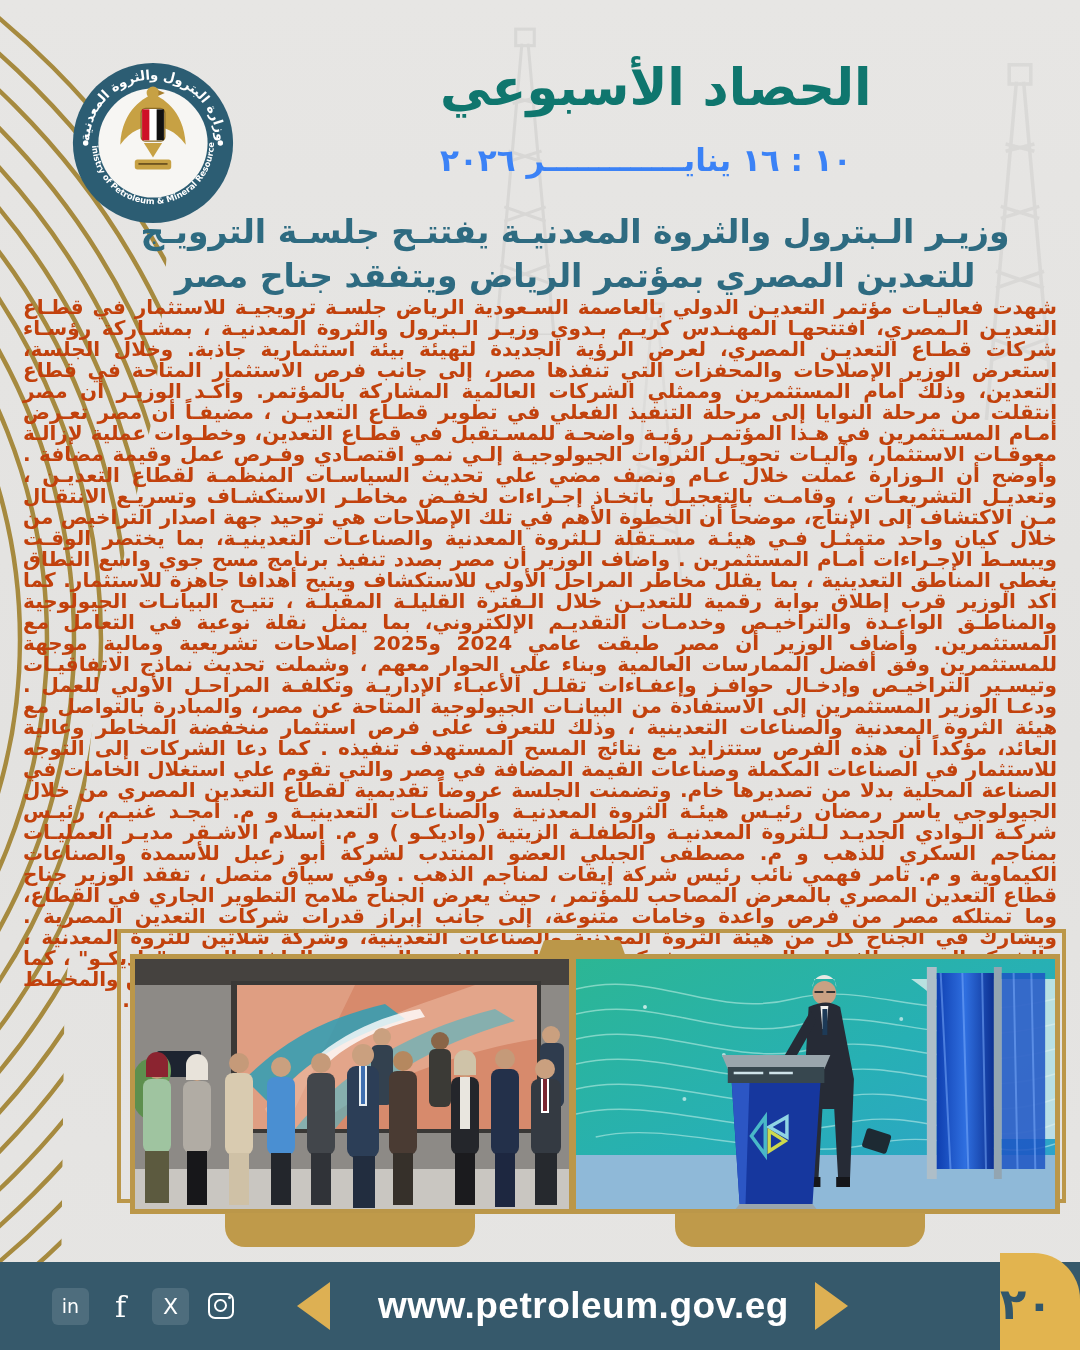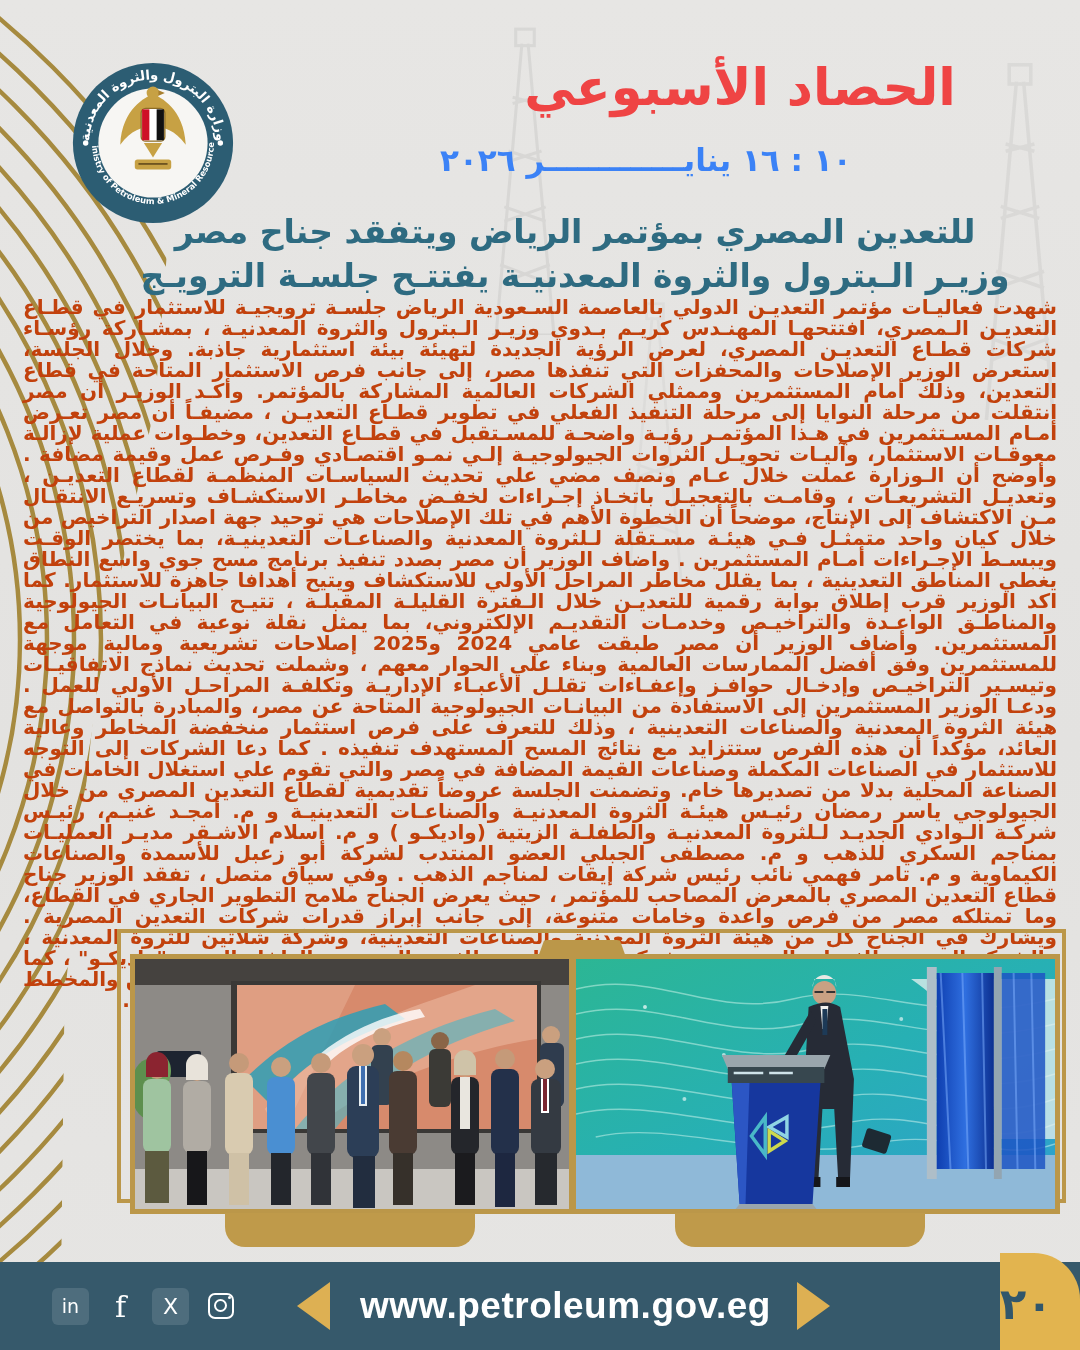--- a/index.html
+++ b/index.html
@@ -8,22 +8,22 @@
        font-family:"DejaVu Sans",sans-serif;}
   .abs{position:absolute;}
   
   #gold-arcs{left:0;top:0;width:430px;height:1350px;
     clip-path:polygon(0 0,40% 14%,36% 30%,22% 52%,15% 74%,14% 100%,0 100%);}
   
   .derrick{opacity:.13;}
   
   #logo{left:62px;top:52px;width:182px;height:182px;}
   
-  #page-title{right:40px;top:58px;width:600px;text-align:center;direction:rtl;
-    font-size:51px;font-weight:bold;color:#ef4444;letter-spacing:0;}
+  #page-title{right:40px;top:58px;width:600px;text-align:left;direction:rtl;
+    font-size:51px;font-weight:bold;color:#0f766e;letter-spacing:0;}
   #issue-date{right:40px;top:142px;width:600px;text-align:left;direction:rtl;
     font-size:31px;font-weight:bold;color:#3b82f6;}
   
   #headline{left:110px;top:210px;width:930px;text-align:center;direction:rtl;
     color:#2e6b81;font-weight:bold;font-size:33px;line-height:44px;}
   
   #body-text{left:23px;top:297px;width:1034px;height:650px;direction:rtl;
     text-align:justify;text-align-last:center;color:#c2410c;font-weight:bold;
     font-size:20px;line-height:21px;}
   
@@ -53,21 +53,21 @@
   .ig-shape{width:22px;height:22px;border:2.5px solid #fff;border-radius:7px;position:relative;}
   .ig-shape::after{content:"";position:absolute;left:4px;top:4px;width:9px;height:9px;
     border:2.5px solid #fff;border-radius:50%;}
   .ig-shape::before{content:"";position:absolute;right:1px;top:1px;width:3px;height:3px;
     background:#fff;border-radius:50%;}
   .tri{width:0;height:0;}
   #tri-left{margin-left:58px;border-top:24px solid transparent;
     border-bottom:24px solid transparent;border-right:33px solid #ddb053;}
   #tri-right{margin-left:26px;border-top:24px solid transparent;
     border-bottom:24px solid transparent;border-left:33px solid #ddb053;}
-  #site-url{margin-left:30px;color:#fff;font-weight:bold;font-size:37px;
+  #site-url{margin-left:48px;color:#fff;font-weight:bold;font-size:37px;
     font-family:"Liberation Sans","DejaVu Sans",sans-serif;letter-spacing:.5px;}
   #page-badge{right:0;bottom:0;width:80px;height:97px;background:#e2b44f;
     border-top-right-radius:46px;display:flex;align-items:center;}
   #page-number{color:#31566b;font-size:43px;font-weight:bold;direction:rtl;padding-top:4px;}
 </style>
 </head>
 <body>
 
 <svg id="gold-arcs" class="abs" viewBox="0 0 430 1350">
   <g fill="none" stroke="#a68a3f" stroke-width="4.5">
@@ -138,22 +138,22 @@
     <path d="M90 100 L110 100 L100 116 Z" fill="#c7a144"></path>
     <rect x="80" y="118" width="40" height="11" rx="3" fill="#c7a144"></rect>
     <path d="M84 123 h32" stroke="#6e5420" stroke-width="2"></path>
   </g>
 </svg>
 
 <div id="page-title" class="abs">الحصاد الأسبوعي</div>
 <div id="issue-date" class="abs">١٠ : ١٦ ينايـــــــــــــر ٢٠٢٦</div>
 
 <div id="headline" class="abs">
+  <div>وزيـر الـبترول والثروة المعدنيـة يفتتـح جلسـة الترويـج</div>
   <div>للتعدين المصري بمؤتمر الرياض ويتفقد جناح مصر</div>
-  <div>وزيـر الـبترول والثروة المعدنيـة يفتتـح جلسـة الترويـج</div>
 </div>
 
 <div id="body-text" class="abs">شهدت فعاليـات مؤتمر التعديـن الدولي بالعاصمة السـعودية الرياض جلسـة ترويجيـة للاستثمار في قطـاع التعديـن الـمصري، افتتحهـا المهنـدس كريـم بـدوي وزيـر الـبترول والثروة المعدنيـة ، بمشـاركة رؤسـاء شركات قطـاع التعديـن المصري، لعرض الرؤية الجديدة لتهيئة بيئة استثمارية جاذبة. وخلال الجلسة، استعرض الوزير الإصلاحات والمحفزات التي تنفذها مصر، إلى جانب فرص الاستثمار المتاحة في قطاع التعدين، وذلك أمام المستثمرين وممثلي الشركات العالمية المشاركة بالمؤتمر. وأكـد الوزيـر أن مصر انتقلت من مرحلة النوايا إلى مرحلة التنفيذ الفعلي في تطوير قطـاع التعديـن ، مضيفـاً أن مصر تعـرض أمـام المسـتثمرين في هـذا المؤتمـر رؤيـة واضحـة للمسـتقبل في قطـاع التعدين، وخطـوات عملية لإزالـة معوقـات الاستثمار، وآليـات تحويـل الثروات الجيولوجيـة إلـي نمـو اقتصـادي وفـرص عمل وقيمة مضافة . وأوضح أن الـوزارة عملت خلال عـام ونصف مضي علي تحديث السياسـات المنظمـة لقطاع التعديـن ، وتعديـل التشريعـات ، وقامـت بالتعجيـل باتخـاذ إجـراءات لخفـض مخاطـر الاستكشـاف وتسريـع الانتقـال مـن الاكتشاف إلى الإنتاج، موضحاً أن الخطوة الأهم في تلك الإصلاحات هي توحيد جهة اصدار التراخيص من خلال كيان واحد متمثـل فـي هيئـة مسـتقلة لـلثروة المعدنية والصناعـات التعدينيـة، بما يختصر الوقـت ويبسـط الإجـراءات أمـام المستثمرين . واضاف الوزير أن مصر بصدد تنفيذ برنامج مسح جوي واسع النطاق يغطي المناطق التعدينية ، بما يقلل مخاطر المراحل الأولي للاستكشاف ويتيح أهدافا جاهزة للاستثمار. كما اكد الوزير قرب إطلاق بوابة رقمية للتعديـن خلال الـفترة القليلـة المقبلـة ، تتيـح البيانـات الجيولوجية والمناطـق الواعـدة والتراخيـص وخدمـات التقديـم الإلكتروني، بما يمثل نقلة نوعية في التعامل مع المستثمرين. وأضاف الوزير أن مصر طبقت عامي 2024 و2025 إصلاحات تشريعية ومالية موجهة للمستثمرين وفق أفضل الممارسات العالمية وبناء علي الحوار معهم ، وشملت تحديث نماذج الاتفاقيـات وتيسـير التراخيـص وإدخـال حوافـز وإعفـاءات تقلـل الأعبـاء الإداريـة وتكلفـة المراحـل الأولي للعمل . ودعـا الوزير المستثمرين إلى الاستفادة من البيانـات الجيولوجية المتاحة عن مصر، والمبادرة بالتواصل مع هيئة الثروة المعدنية والصناعات التعدينية ، وذلك للتعرف على فرص استثمار منخفضة المخاطر وعالية العائد، مؤكداً أن هذه الفرص ستتزايد مع نتائج المسح المستهدف تنفيذه . كما دعا الشركات إلى التوجه للاستثمار في الصناعات المكملة وصناعات القيمة المضافة في مصر والتي تقوم علي استغلال الخامات في الصناعة المحلية بدلا من تصديرها خام. وتضمنت الجلسة عروضاً تقديمية لقطاع التعدين المصري من خلال الجيولوجي ياسر رمضان رئيـس هيئـة الثروة المعدنيـة والصناعـات التعدينيـة و م. أمجـد غنيـم، رئيـس شركـة الـوادي الجديـد لـلثروة المعدنيـة والطفلـة الزيتية (واديكـو ) و م. اسلام الاشـقر مديـر العمليـات بمناجم السكري للذهب و م. مصطفى الجبلي العضو المنتدب لشركة أبو زعبل للأسمدة والصناعات الكيماوية و م. تامر فهمي نائب رئيس شركة إيقات لمناجم الذهب . وفي سياق متصل ، تفقد الوزير جناح قطاع التعدين المصري بالمعرض المصاحب للمؤتمر ، حيث يعرض الجناح ملامح التطوير الجاري في القطاع، وما تمتلكه مصر من فرص واعدة وخامات متنوعة، إلى جانب إبراز قدرات شركات التعدين المصرية . ويشارك في الجناح كل من هيئة الثروة المعدنية والصناعات التعدينية، وشركة شلاتين للثروة المعدنية ، والشركة المصرية للثروات التعدينية ، وشركة الوادي الجديد للثروة المعدنية والطفلة الزيتية "واديكـو" ، كما يهتم الجناح بإبراز آليات العمل الجديدة كالبوابة الرقمية المصرية للفرص الاستثمارية في التعدين والمخطط إطلاقها قريبا كمنصة موحدة لعرض البيانات والفرص وتيسير إجراءات التقدم والتعاقد .</div>
 
 <div id="frame-offset" class="abs"></div>
 <div id="tab-top" class="abs"></div>
 
 <div id="photo-block" class="abs">
 
   <svg id="photo-left" class="ph" viewBox="0 0 434 250" preserveAspectRatio="none">

